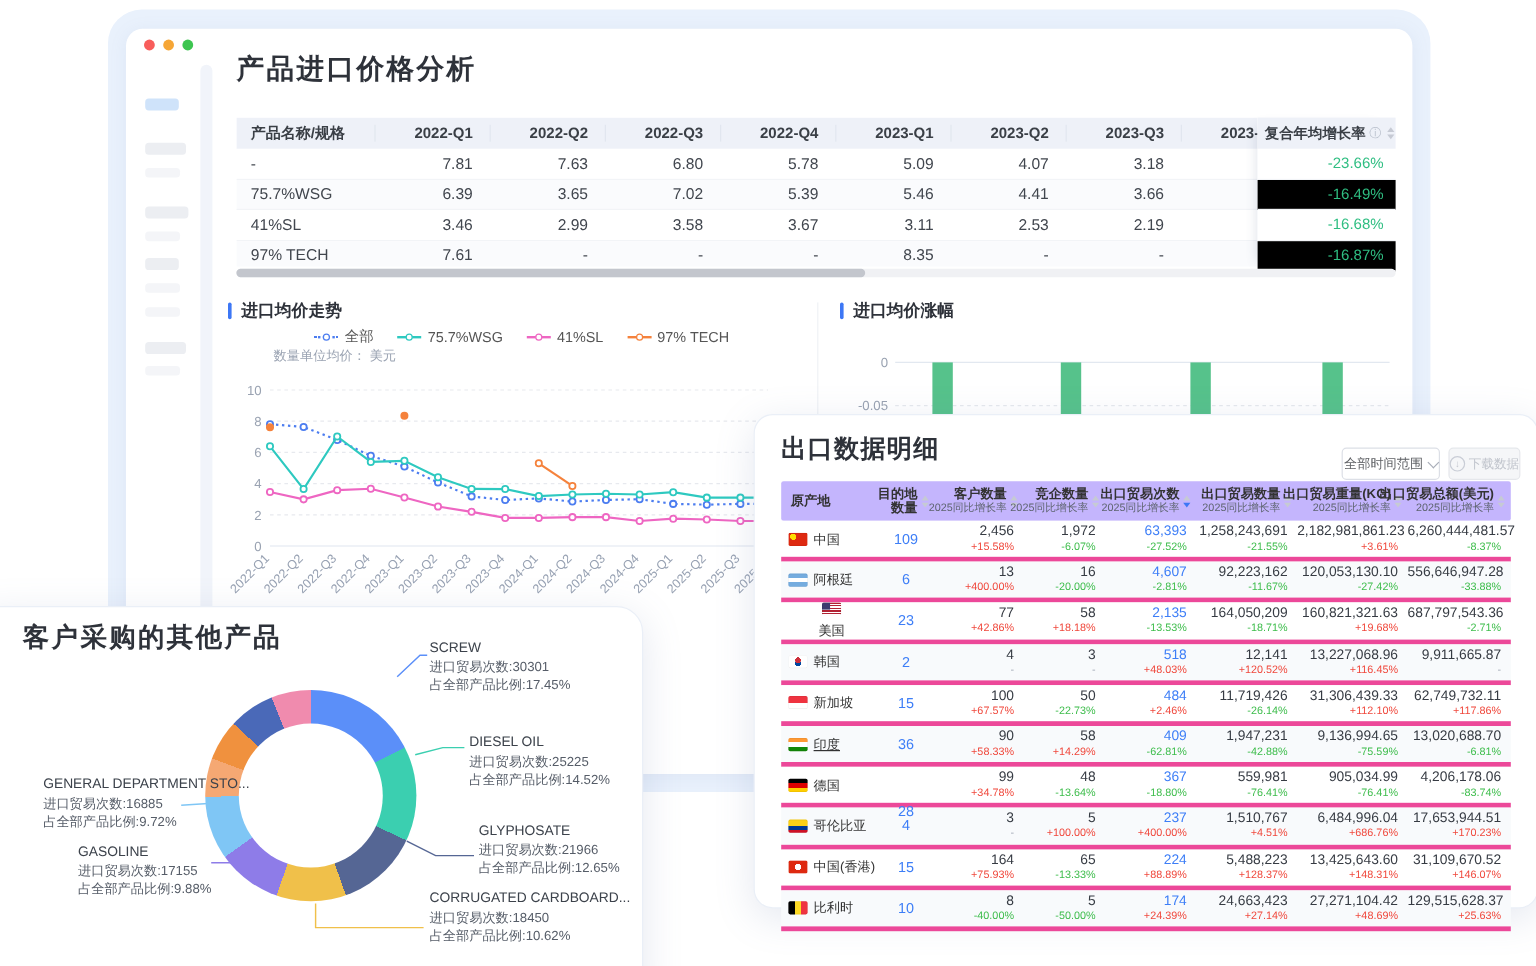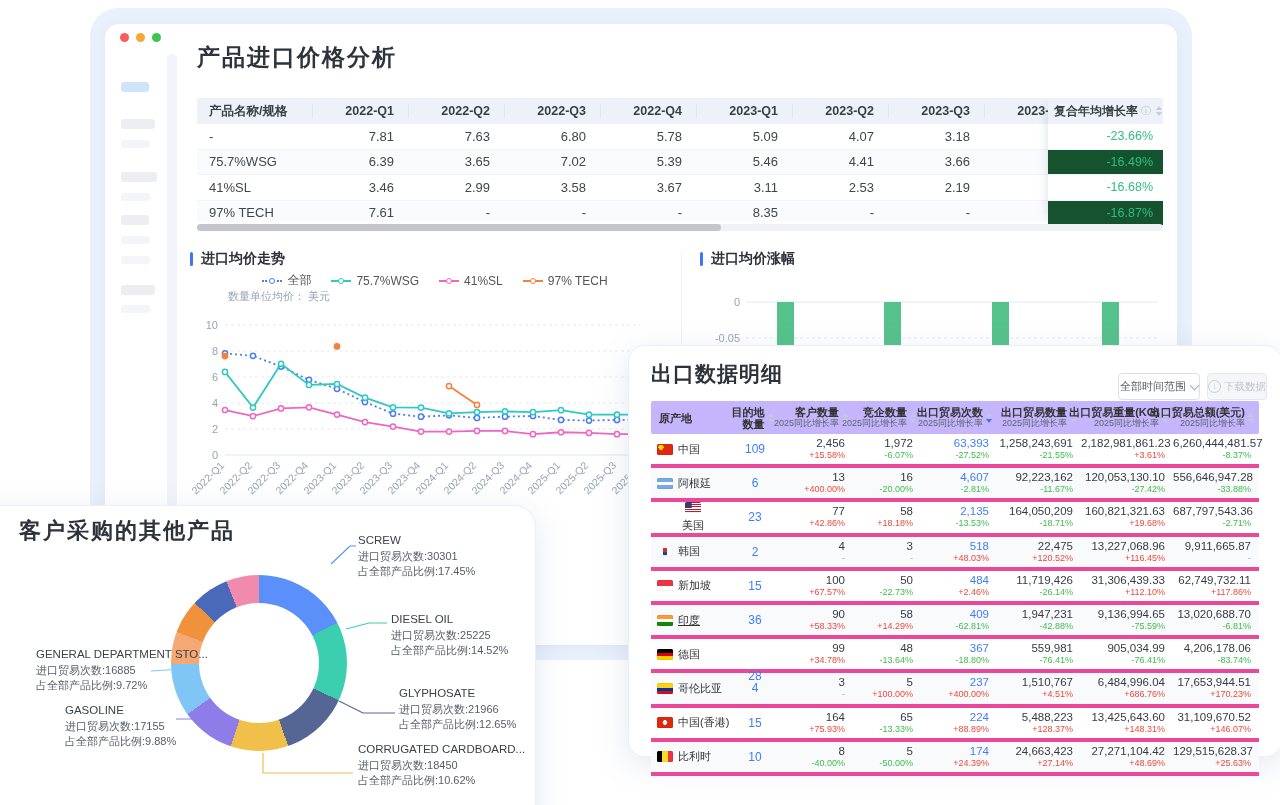--- a/index.html
+++ b/index.html
@@ -26,21 +26,21 @@
   .pt-brow.alt{background:#FAFBFD;}
   .pt-cell{flex:none;width:96px;text-align:right;padding-right:14px;box-sizing:border-box;white-space:nowrap;overflow:hidden;}
   .pt-head .pt-cell{border-left:1px solid #E1E6EF;}
   .pt-cell.name{width:115px;text-align:left;padding-left:12px;border-left:none;}
   .pt-fixed{position:absolute;left:851px;top:0;width:115px;background:#fff;
             box-shadow:-8px 0 10px -8px rgba(60,80,120,.20);}
   .pt-fhead{height:26px;background:#EEF1F8;display:flex;align-items:center;font-size:12px;
             font-weight:bold;color:#3A3F46;padding-left:6px;box-sizing:border-box;white-space:nowrap;}
   .pt-fcell{height:24.5px;display:flex;align-items:center;justify-content:flex-end;
             padding-right:10px;font-size:12.5px;color:#2FBE82;border-bottom:1px solid #F2F4F7;background:#fff;}
-  .pt-fcell.alt{background:#14532d;}
+  .pt-fcell.alt{background:#000000;}
   .info-ic{font-size:10px;color:#B9C0CC;margin:0 2px 0 3px;font-weight:normal;}
   .sorter{display:inline-flex;flex-direction:column;margin-left:3px;vertical-align:middle;}
   .tri-u{width:0;height:0;border-left:3.5px solid transparent;border-right:3.5px solid transparent;border-bottom:4px solid #C6CAD4;}
   .tri-d{width:0;height:0;border-left:3.5px solid transparent;border-right:3.5px solid transparent;border-top:4px solid #C6CAD4;margin-top:2px;}
   .tri-d.on{border-top-color:#3D77F5;}
   .hscroll{left:197px;top:224px;width:966px;height:7px;background:#F0F1F4;border-radius:4px;}
   .hthumb{position:absolute;left:0;top:0;width:524px;height:7px;background:#C3C6CD;border-radius:4px;}
 
   
   .sec-t{display:flex;align-items:center;gap:8px;font-size:14px;font-weight:bold;color:#2E323A;}
@@ -541,21 +541,21 @@
         </div>
         <div class="et-val" style="width: 68px;">
           <div class="et-v1">3</div>
           <div class="et-v2 na">-</div>
         </div>
         <div class="et-val" style="width: 76px;">
           <div class="et-v1 blue-v">518</div>
           <div class="et-v2 up">+48.03%</div>
         </div>
         <div class="et-val" style="width: 84px;">
-          <div class="et-v1">22,475</div>
+          <div class="et-v1">12,141</div>
           <div class="et-v2 up">+120.52%</div>
         </div>
         <div class="et-val" style="width: 92px;">
           <div class="et-v1">13,227,068.96</div>
           <div class="et-v2 up">+116.45%</div>
         </div>
         <div class="et-val" style="width: 86px;">
           <div class="et-v1">9,911,665.87</div>
           <div class="et-v2 na">-</div>
         </div>

